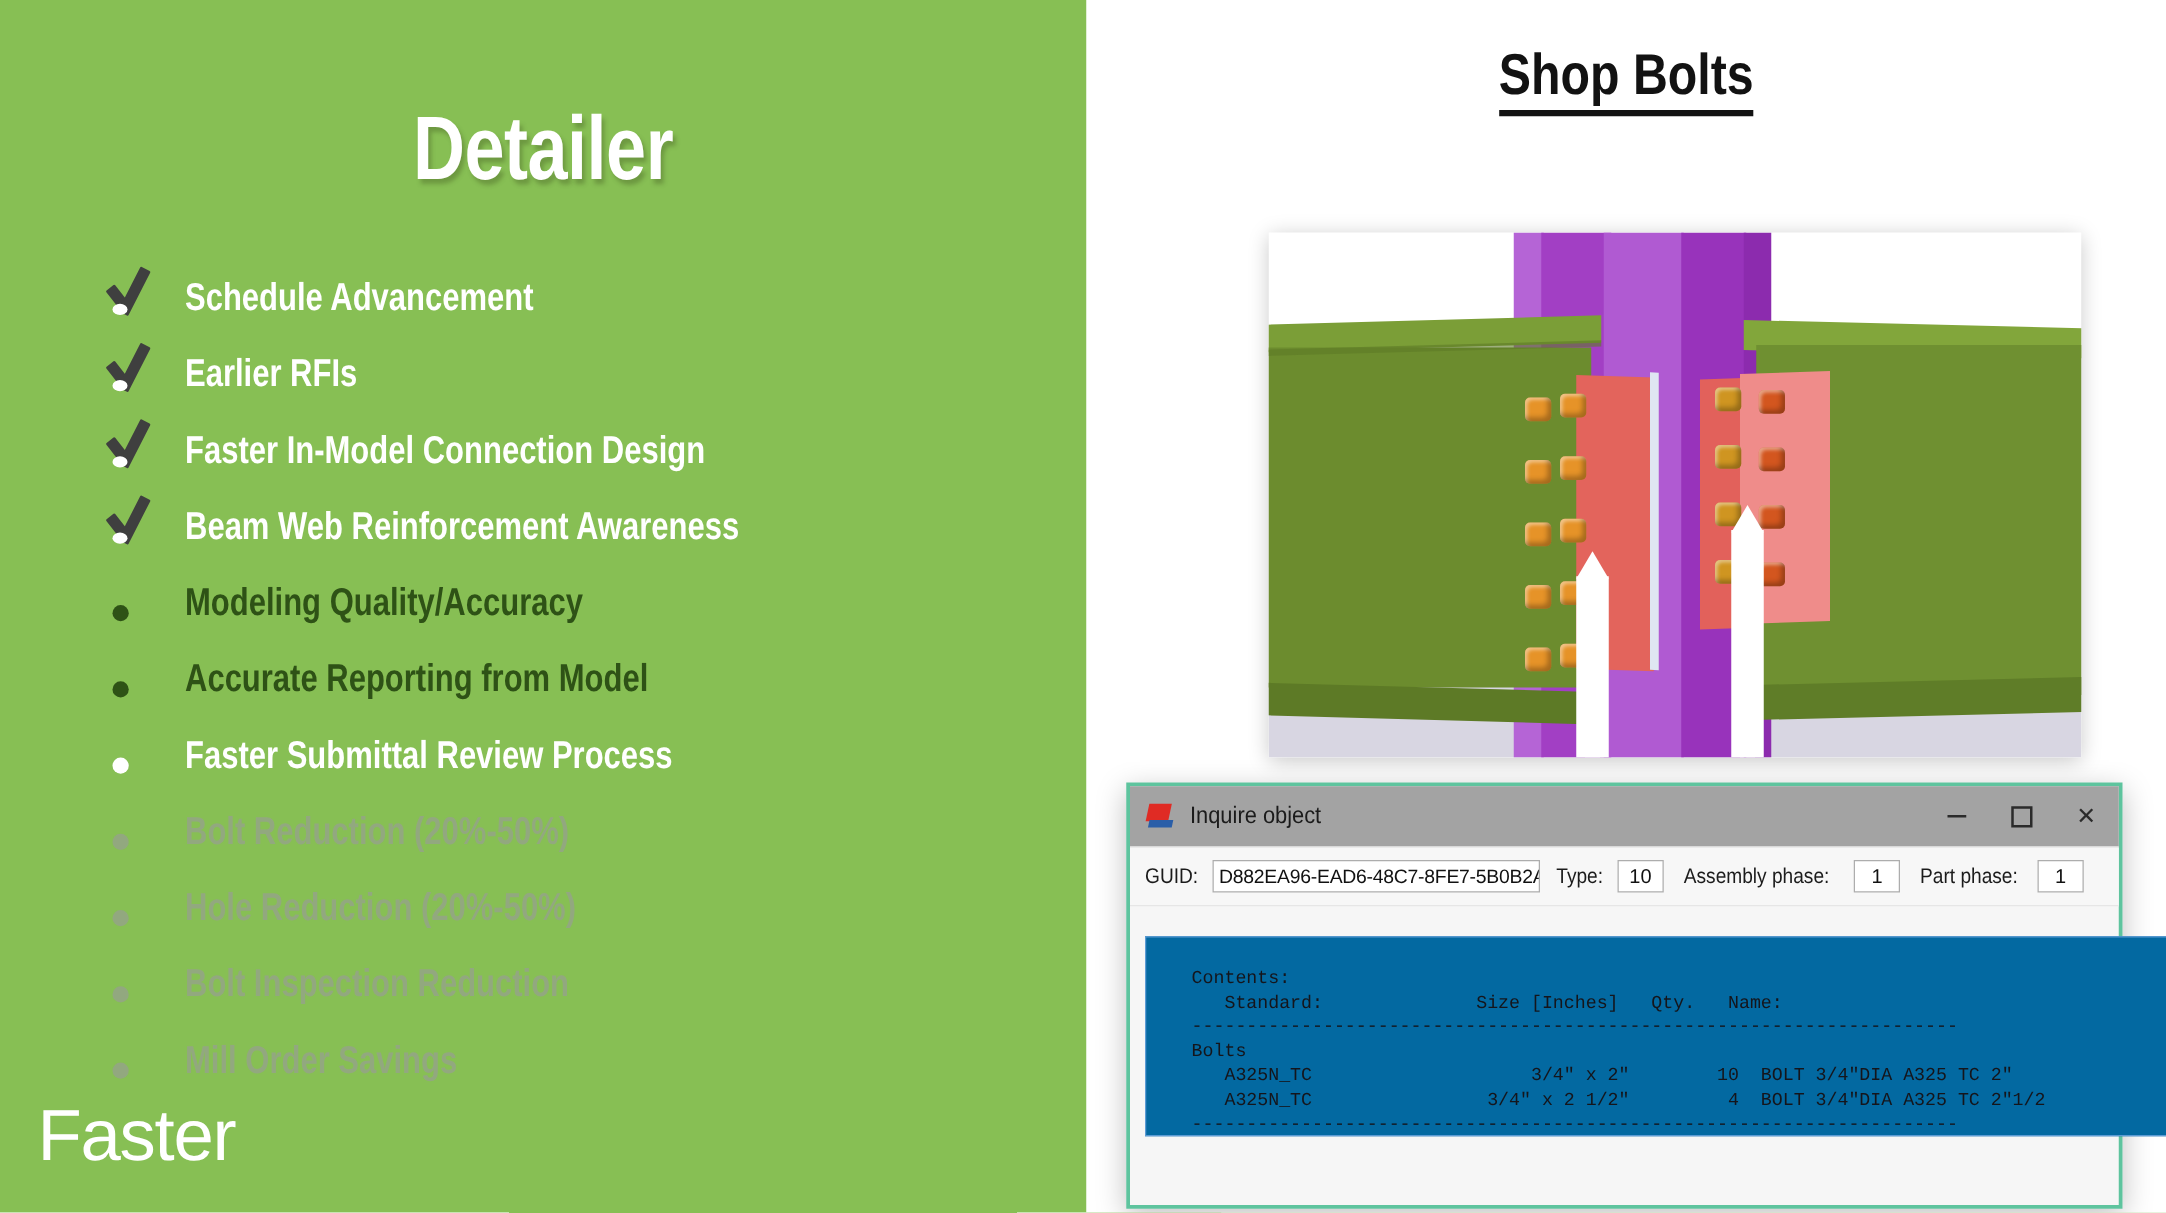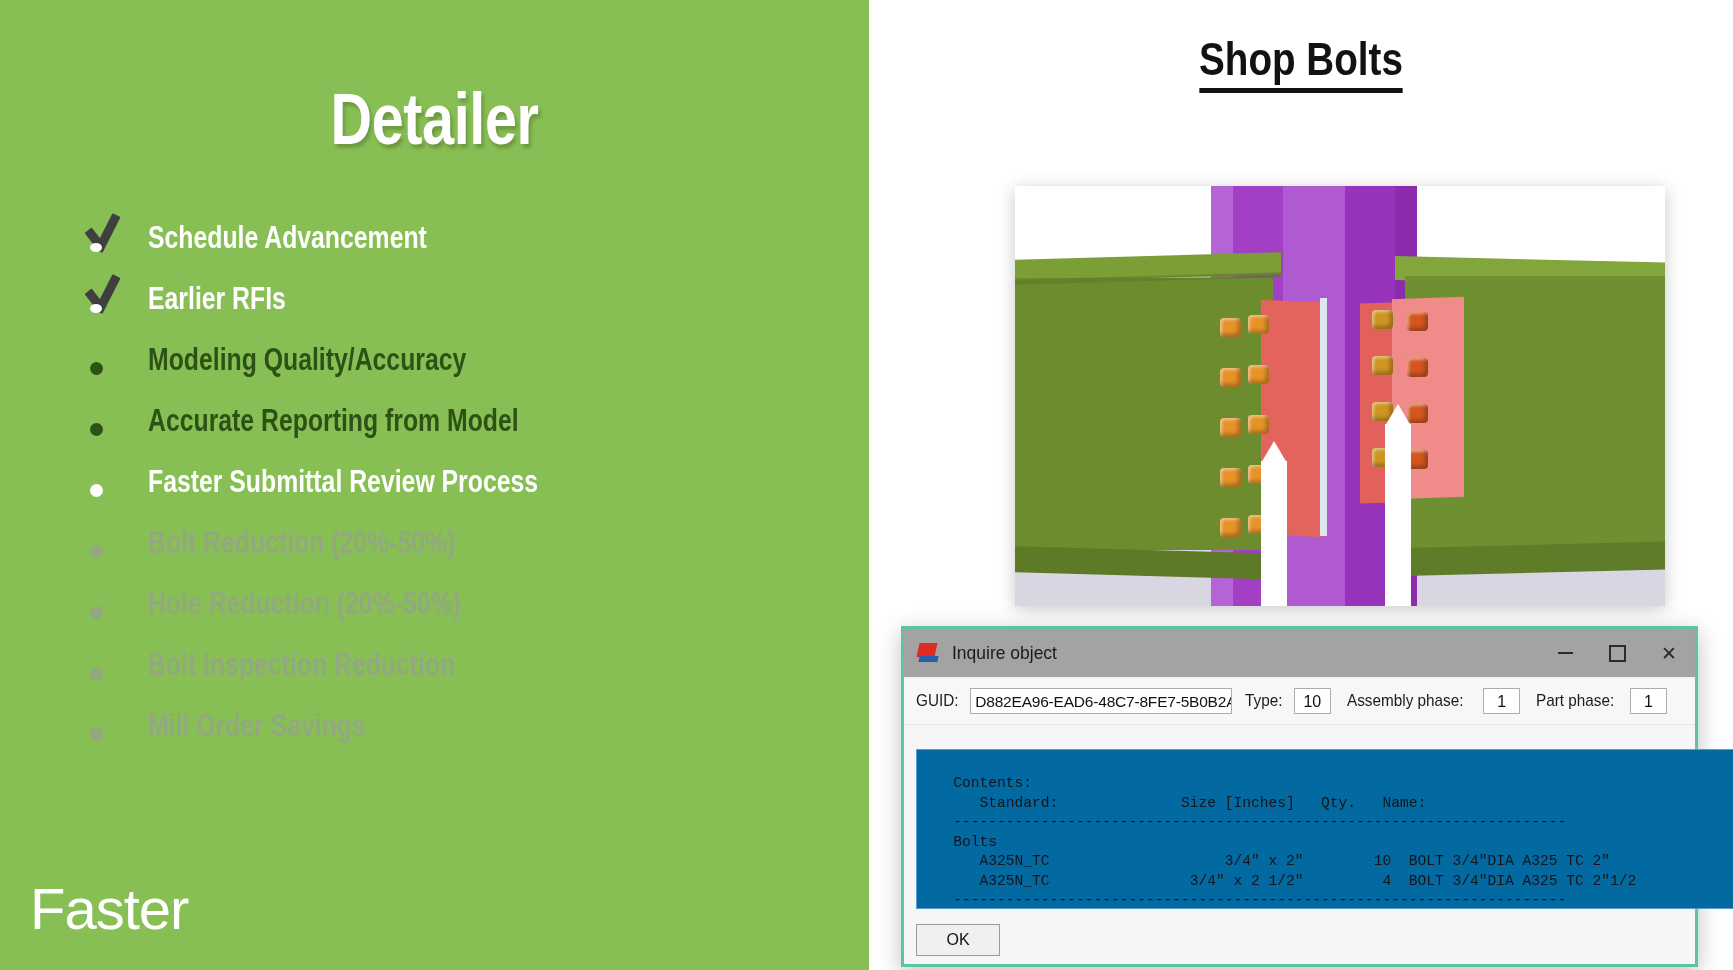--- a/index.html
+++ b/index.html
@@ -206,20 +206,36 @@
           <div class="b-label">Schedule Advancement</div>
         </div>
         <div class="b-row s-white">
           <div class="b-mark">
             <span class="check">
               <span class="nub"></span>
             </span>
           </div>
           <div class="b-label">Earlier RFIs</div>
         </div>
+        <div class="b-row s-white">
+          <div class="b-mark">
+            <span class="check">
+              <span class="nub"></span>
+            </span>
+          </div>
+          <div class="b-label">Faster In-Model Connection Design</div>
+        </div>
+        <div class="b-row s-white">
+          <div class="b-mark">
+            <span class="check">
+              <span class="nub"></span>
+            </span>
+          </div>
+          <div class="b-label">Beam Web Reinforcement Awareness</div>
+        </div>
         <div class="b-row s-dark">
           <div class="b-mark">
             <span class="dot"></span>
           </div>
           <div class="b-label">Modeling Quality/Accuracy</div>
         </div>
         <div class="b-row s-dark">
           <div class="b-mark">
             <span class="dot"></span>
           </div>
@@ -359,19 +375,16 @@
     <div class="content">
       <pre>   Contents:
       Standard:              Size [Inches]   Qty.   Name:
    ----------------------------------------------------------------------
    Bolts
       A325N_TC                    3/4" x 2"        10  BOLT 3/4"DIA A325 TC 2"
       A325N_TC                3/4" x 2 1/2"         4  BOLT 3/4"DIA A325 TC 2"1/2
    ----------------------------------------------------------------------</pre>
     </div>
 
-    <div class="footer">
-      <div class="okbtn">OK</div>
-    </div>
 
   </div>
 
 </div>
 
 </body></html>

